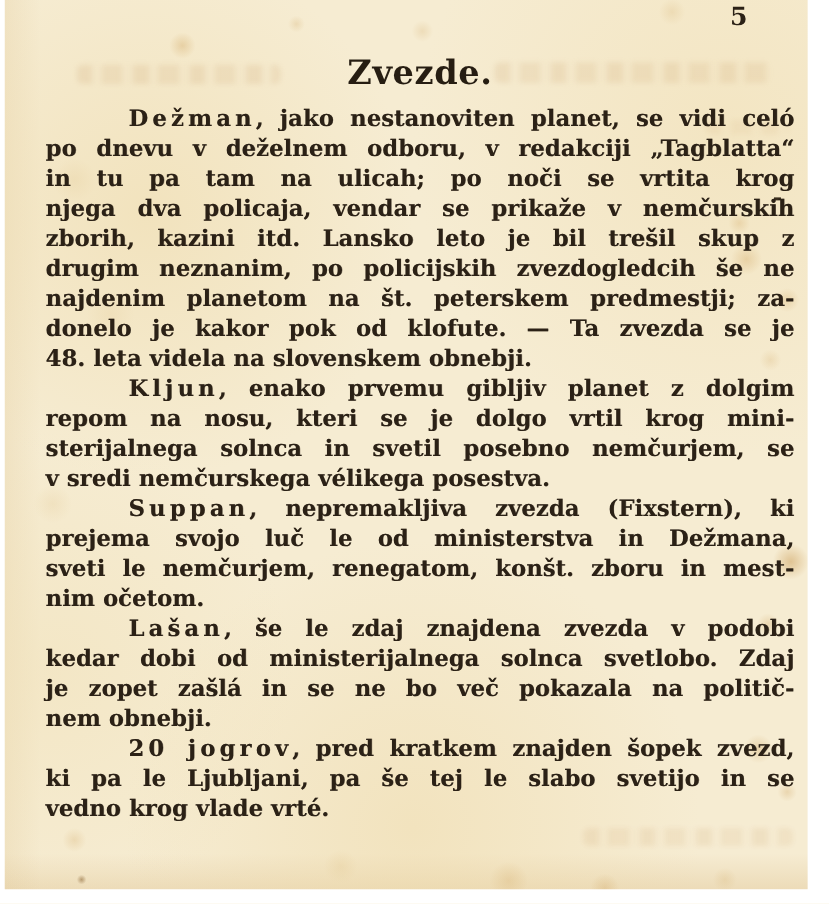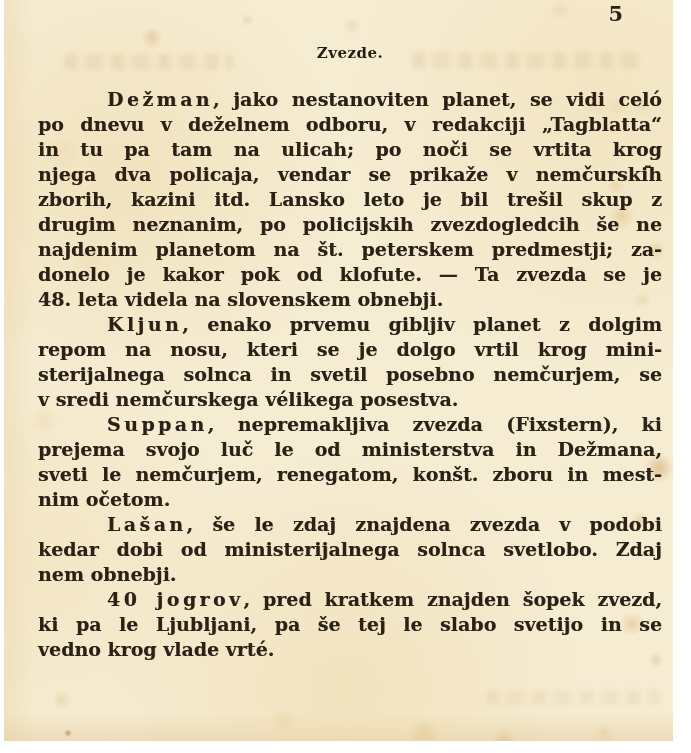--- a/index.html
+++ b/index.html
@@ -50,21 +50,21 @@
       linear-gradient(to right, rgba(222,196,146,0.25), transparent 30px),
       linear-gradient(to bottom, transparent 96%, rgba(214,180,124,0.3));
   }
   .pageno {
     position:absolute; top:1px; right:50px;
     font-size:21px; font-weight:bold; color:#2b2116;
   }
   .title {
     position:absolute; top:44px; left:34px; width:624px;
     text-align:center;
-    font-size:15px; font-weight:bold; color:#261d12;
+    font-size:28px; font-weight:bold; color:#261d12;
     letter-spacing:0.5px;
   }
   .textblock {
     position:absolute; left:34px; top:87px; width:624px;
     color:#2b2116;
     font-size:19px; font-weight:bold; line-height:25px;
     text-shadow:0.3px 0.3px 0.4px rgba(43,33,22,0.45);
   }
   .para { margin:0; }
   .line {
@@ -127,22 +127,23 @@
         </div>
         <div class="para">
           <div class="line first"><span class="spaced">Suppan</span><span>, nepremakljiva zvezda (Fixstern), ki</span></div>
           <div class="line">prejema svojo luč le od ministerstva in Dežmana,</div>
           <div class="line">sveti le nemčurjem, renegatom, konšt. zboru in mest-</div>
           <div class="line last">nim očetom.</div>
         </div>
         <div class="para">
           <div class="line first"><span class="spaced">Lašan</span><span>, še le zdaj znajdena zvezda v podobi</span></div>
           <div class="line">kedar dobi od ministerijalnega solnca svetlobo. Zdaj</div>
+          <div class="line">je zopet zašlá in se ne bo več pokazala na politič-</div>
           <div class="line last">nem obnebji.</div>
         </div>
         <div class="para">
-          <div class="line first"><span class="spaced">40 jogrov</span><span>, pred kratkem znajden šopek zvezd,</span></div>
+          <div class="line first"><span class="spaced">20 jogrov</span><span>, pred kratkem znajden šopek zvezd,</span></div>
           <div class="line">ki pa le Ljubljani, pa še tej le slabo svetijo in se</div>
           <div class="line last">vedno krog vlade vrté.</div>
         </div>
       </div>
   </div>
 </div>
 
 </body></html>

